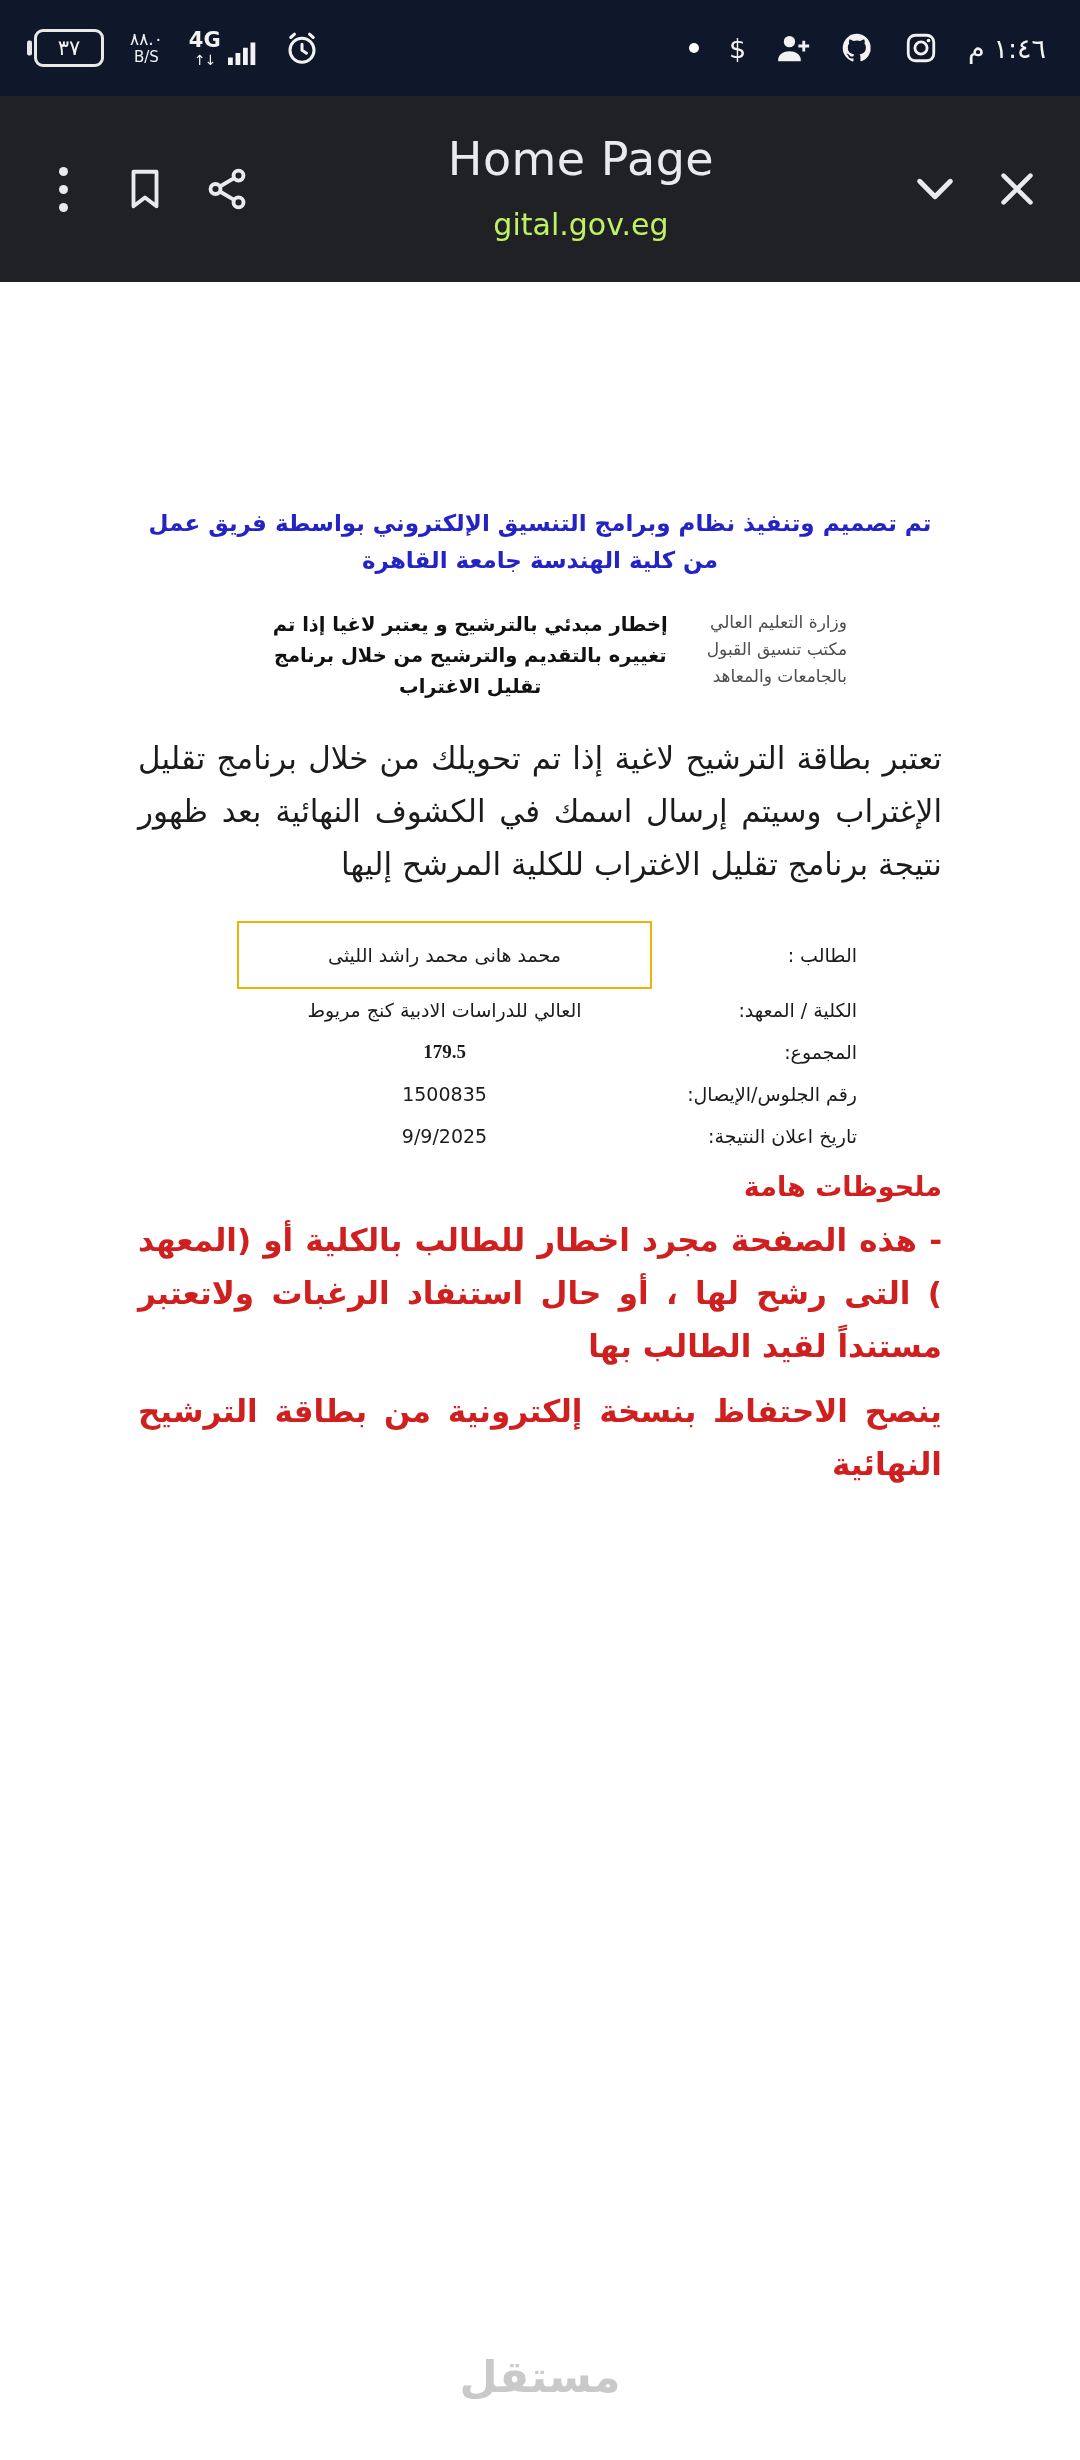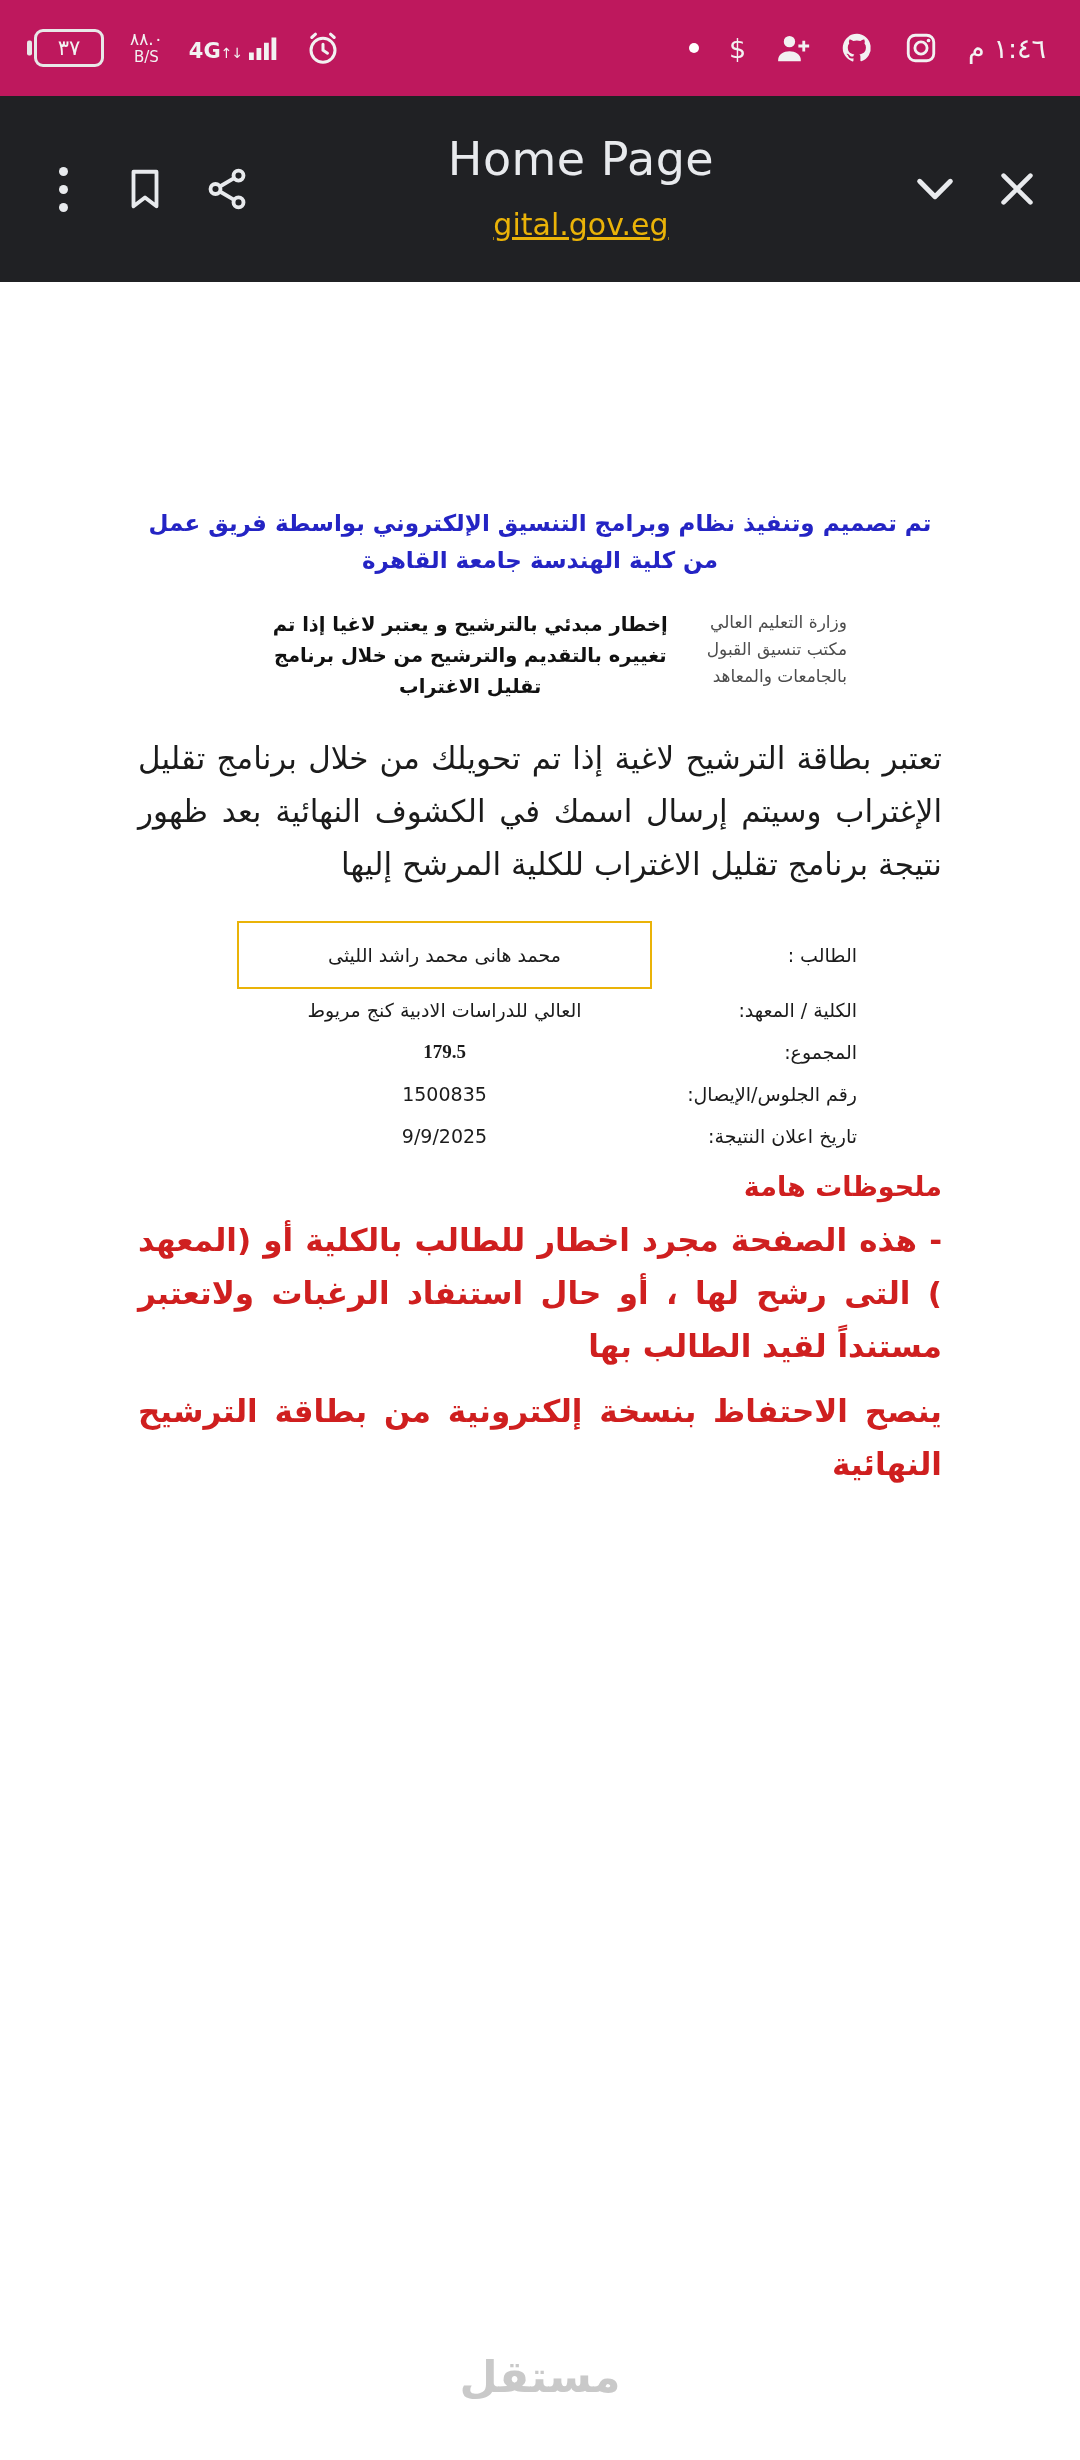--- a/index.html
+++ b/index.html
@@ -1,47 +1,47 @@
 <!DOCTYPE html>
 <html><head>
 <meta charset="utf-8">
 <style>
   * { margin:0; padding:0; box-sizing:border-box; }
   html,body { width:1080px; }
   body { height:2460px; background:#ffffff; font-family:"DejaVu Sans","Liberation Sans",sans-serif; position:relative; overflow:hidden; }
 
   
-  .status-bar { height:96px; background:#be185d; color:#f2f2f2; display:flex; justify-content:space-between; align-items:center; padding:0 34px; }
+  .status-bar { height:96px; background:#0f172a; color:#f2f2f2; display:flex; justify-content:space-between; align-items:center; padding:0 34px; }
   .sb-group { display:flex; align-items:center; }
   .sb-left { gap:26px; }
   .sb-right { gap:30px; }
   .battery { width:70px; height:38px; border:3px solid #e8e8e8; border-radius:9px; display:flex; align-items:center; justify-content:center; font-size:21px; position:relative; }
   .battery::before { content:""; position:absolute; left:-10px; top:50%; transform:translateY(-50%); width:5px; height:15px; background:#e8e8e8; border-radius:2px; }
   .speed { display:flex; flex-direction:column; align-items:center; line-height:1.1; font-size:17px; }
   .speed .unit { font-size:15px; }
   .net { display:flex; align-items:flex-end; gap:7px; }
-  .net-col { display:flex; flex-direction:row; align-items:center; line-height:1; }
+  .net-col { display:flex; flex-direction:column; align-items:center; line-height:1; }
   .net-4g { font-size:21px; font-weight:bold; }
   .net-arrows { font-size:14px; letter-spacing:-1px; margin-top:2px; }
   .bars { width:30px; height:28px; }
   .alarm { width:36px; height:36px; }
   .notif-dot { width:10px; height:10px; border-radius:50%; background:#fff; display:inline-block; }
   .dollar { font-size:27px; }
   .sb-icon { width:34px; height:34px; }
   .sb-time { font-size:27px; direction:rtl; }
 
   
   .browser-header { height:186px; background:#202124; display:flex; align-items:center; padding:0 22px; }
   .icon-btn { background:none; border:none; width:82px; height:110px; display:flex; align-items:center; justify-content:center; cursor:pointer; flex:0 0 auto; }
   .hdr-icon { width:46px; height:46px; }
   .kebab { display:flex; flex-direction:column; gap:9px; }
   .kebab i { width:9px; height:9px; background:#e8eaed; border-radius:50%; }
   .title-block { flex:1; text-align:center; color:#e8eaed; overflow:hidden; padding:0 10px 4px 10px; }
   .title { font-size:46px; font-weight:400; letter-spacing:.5px; white-space:nowrap; }
-  .url { font-size:30px; color:#eab308; margin-top:21px; white-space:nowrap;text-decoration:underline; }
+  .url { font-size:30px; color:#bef264; margin-top:21px; white-space:nowrap; }
 
   
   .page { padding:0 138px; direction:rtl; color:#1b1b1b; }
   .credit { margin-top:223px; text-align:center; color:#2424c4; font-weight:bold; font-size:23px; line-height:37px; }
   .sub-header { margin-top:30px; display:flex; justify-content:space-between; align-items:flex-start; padding:0 95px 0 120px; }
   .ministry { width:215px; font-size:17px; line-height:27px; color:#4c4c4c; text-align:right; font-weight:normal; }
   .notice { width:555px; font-size:19.5px; line-height:31px; font-weight:bold; text-align:center; color:#111; }
   .intro { margin-top:30px; font-size:31px; line-height:53px; text-align:justify; }
   .form { width:620px; margin:30px 85px 0 auto; }
   .f-row { display:flex; align-items:center; min-height:42px; }

